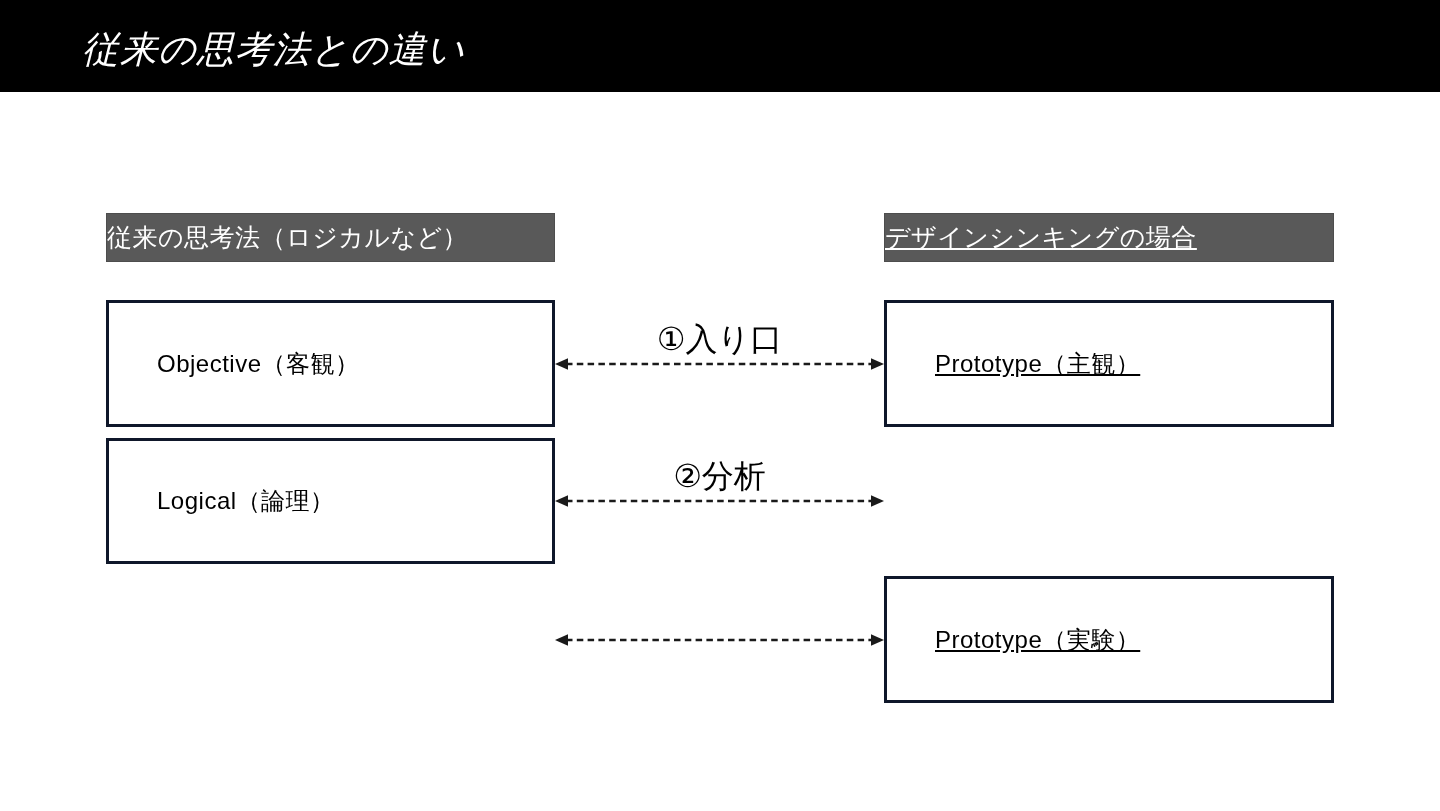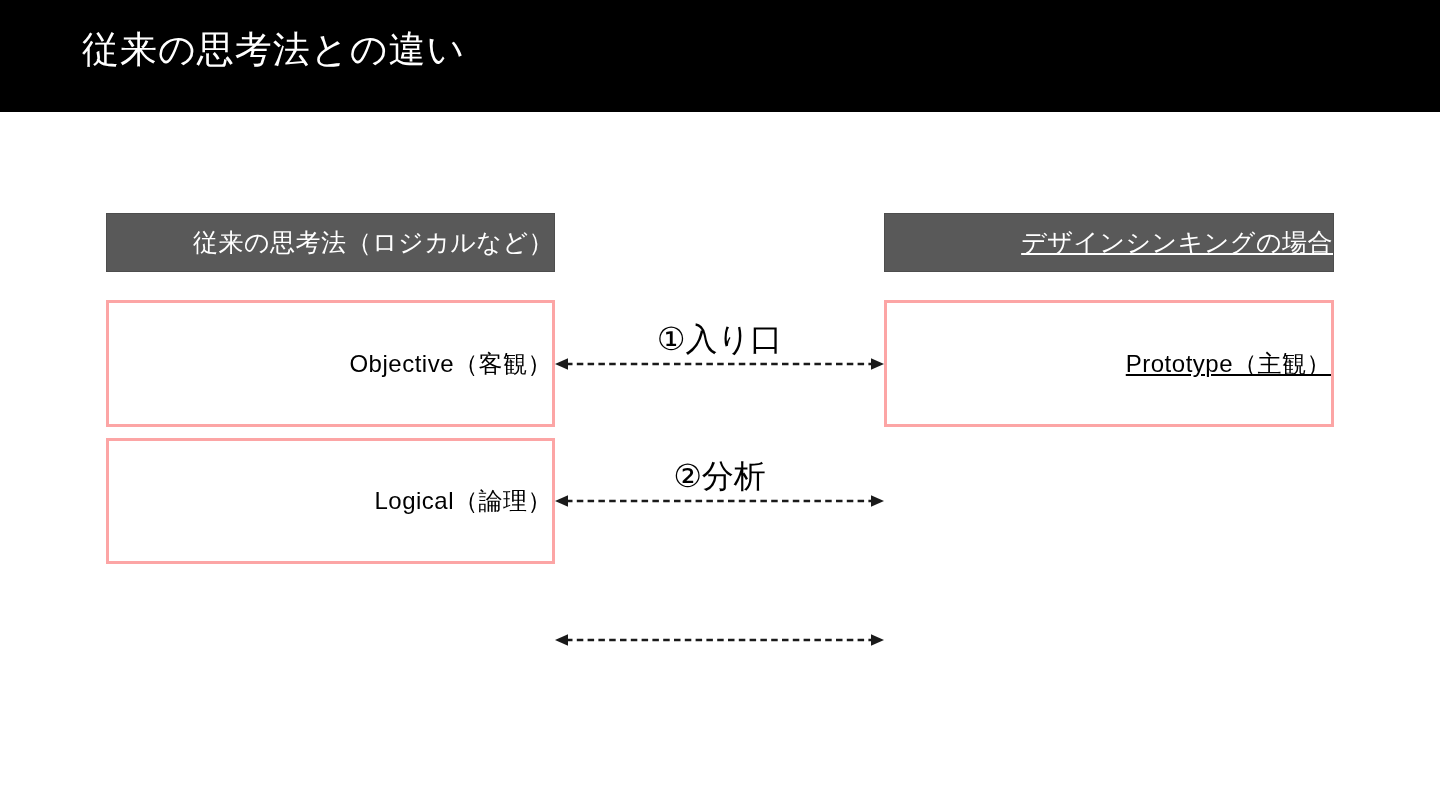--- a/index.html
+++ b/index.html
@@ -7,55 +7,57 @@
     position: relative;
     width: 1440px;
     height: 811px;
     background: #ffffff;
     overflow: hidden;
     font-family: "Liberation Sans", "DejaVu Sans", sans-serif;
   }
   .top-bar {
     position: absolute;
     top: 0; left: 0;
-    width: 1440px; height: 112px;
+    width: 1440px; height: 92px;
     background: #000000;
+    font-style: italic;
   }
   .slide-title {
     margin: 0;
     padding: 30px 0 0 82px;
     font-size: 37px;
     line-height: 40px;
     font-weight: 400;
     color: #ffffff;
     letter-spacing: 1px;
   }
   .col { position: absolute; box-sizing: border-box; }
   .col-left  { left: 106px; width: 449px; }
   .col-right { left: 884px; width: 450px; text-decoration: underline; }
   .col-header {
-    top: 213px; height: 59px;
+    top: 213px; height: 49px;
     background: #595959;
     border: 1px solid #4d4d4d;
     color: #ffffff;
     font-size: 25px;
     display: flex;
     align-items: center;
-    justify-content: flex-end;
+    justify-content: flex-start;
     letter-spacing: 0.5px;
   }
   .box {
     background: #ffffff;
-    border: 3px solid #fca5a5;
+    border: 3px solid #0f172a;
     color: #000000;
     font-size: 24px;
     display: flex;
     align-items: center;
-    justify-content: flex-end;
+    justify-content: flex-start;
     letter-spacing: 0.5px;
+    padding-left: 48px;
   }
   .row-1 { top: 300px; height: 127px; }
   .row-2 { top: 438px; height: 126px; }
   .row-3 { top: 576px; height: 127px; }
   .connector {
     position: absolute;
     left: 555px; width: 329px;
   }
   .connector-label {
     position: absolute;
@@ -119,14 +121,17 @@
     </svg>
   </div>
 
   <div class="connector row-3">
     <svg class="arrow-svg" viewBox="0 0 329 20">
       <line class="arrow-line" x1="11" y1="10" x2="318" y2="10" stroke-dasharray="6.5 4.3"></line>
       <polygon class="arrow-head" points="0,10 13,4.2 13,15.8"></polygon>
       <polygon class="arrow-head" points="329,10 316,4.2 316,15.8"></polygon>
     </svg>
   </div>
+  <div class="col col-right box row-3">
+    <span>Prototype（実験）</span>
+  </div>
 
 </div>
 
 </body></html>

